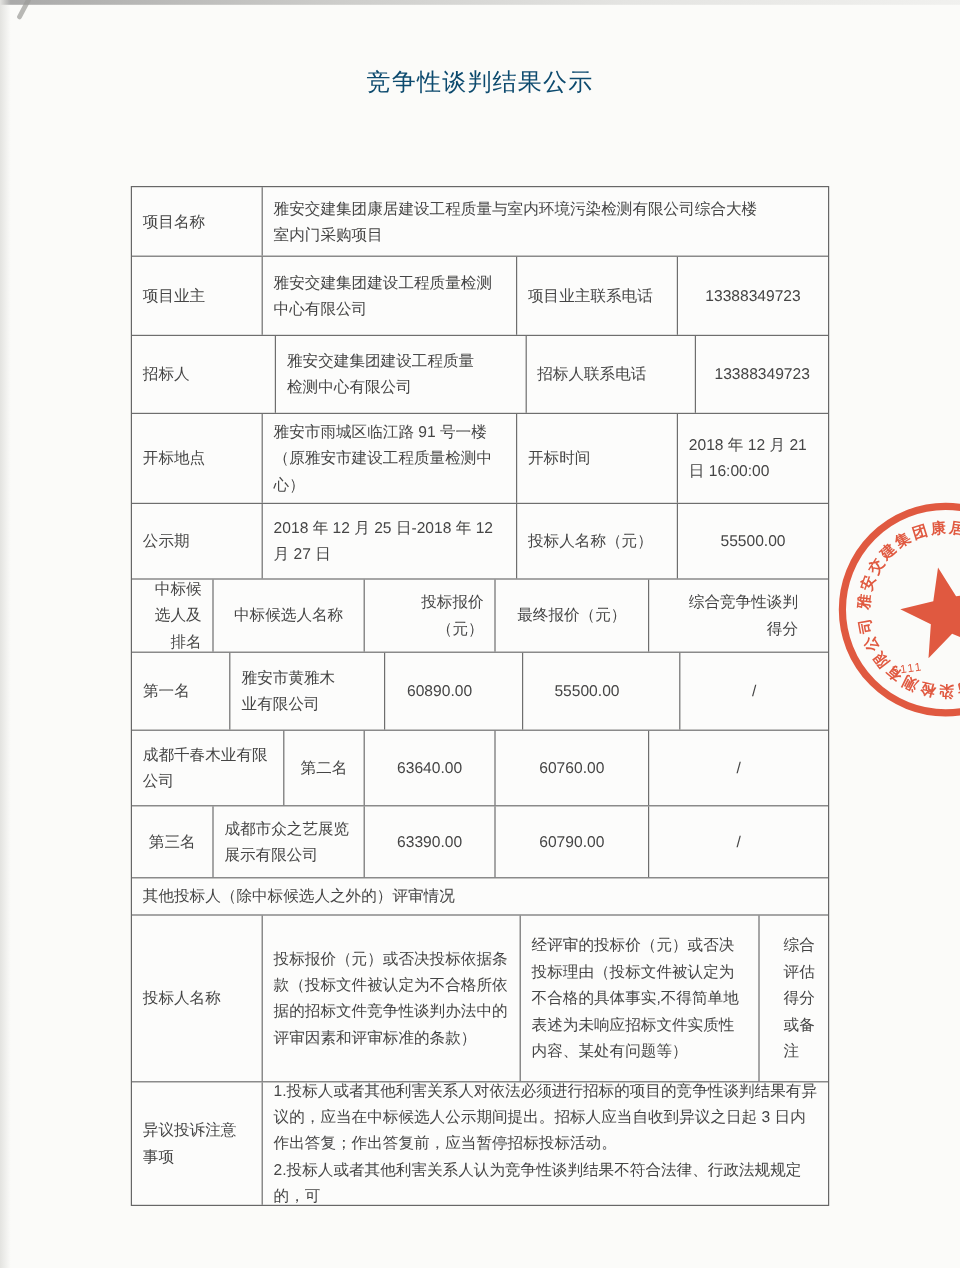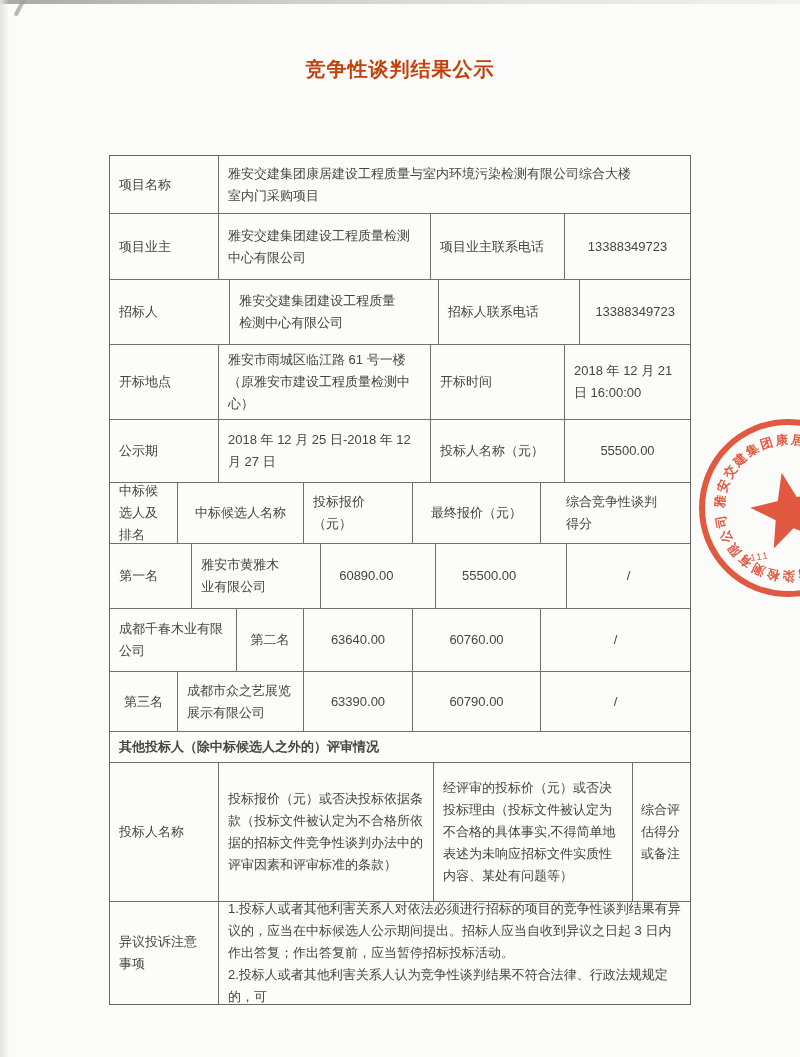--- a/index.html
+++ b/index.html
@@ -24,44 +24,44 @@
     background:#9b9b99;transform:rotate(28deg);opacity:.7;border-radius:2px;
   }
   
   .title-block{position:absolute;top:48px;left:0;width:100%;text-align:center;color:#2d2d2d;}
   .title-line{
     font-size:23px;font-weight:bold;line-height:37px;letter-spacing:1px;
     text-decoration:underline;text-decoration-thickness:2px;text-underline-offset:6px;
     text-decoration-color:#2f2f2f;
   }
   .subtitle{
-    font-size:20px;font-weight:bold;line-height:30px;letter-spacing:1px;margin-top:6px;
-    color:#c2410c;
+    font-size:20px;font-weight:normal;line-height:30px;letter-spacing:1px;margin-top:6px;
+    color:#0c4a6e;
   }
   
   .doc-table{
     position:absolute;left:109px;top:155px;width:582px;box-sizing:border-box;
     border:1px solid #676767;background:rgba(255,255,255,0.35);
   }
   .row{display:flex;border-top:1px solid #6e6e6e;}
   .row:first-child{border-top:none;}
   .cell{
     box-sizing:border-box;border-left:1px solid #6e6e6e;
     padding:5px 9px;font-size:13px;line-height:22px;color:#454545;
     display:flex;flex-direction:column;justify-content:center;overflow:hidden;
   }
   .cell:first-child{border-left:none;}
-  .tc{text-align:left;align-items:center;}
+  .tc{text-align:right;align-items:center;}
   .pr56{padding-right:56px;}
   .pad-lg{padding-left:25px;padding-right:25px;}
   
   .w108{width:108px;}.w472{width:472px;}.w212{width:212px;}.w134{width:134px;}.w126{width:126px;}
   .w67{width:67px;}.w126b{width:126px;}.w109{width:109px;}.w128{width:128px;}.w150{width:150px;}
-  .w215{width:215px;}.w199{width:199px;}.w58{width:58px;padding-left:8px;padding-right:8px;}
-  .w580{width:580px;font-weight:bold;}
+  .w215{width:215px;}.w199{width:199px;}.w58{width:58px;padding-left:20px;padding-right:8px;}
+  .w580{width:580px;}
   
   .h57{height:57px;}.h65{height:65px;}.h64{height:64px;gap:24px;}.h74{height:74px;}.h62{height:62px;}
   .h60{height:60px;}.h59{height:59px;}.h30{height:30px;}.h138{height:138px;}.h102{height:102px;}
   .para+.para{margin-top:0px;}
   
   .stamp{position:absolute;left:678px;top:412px;width:200px;height:196px;pointer-events:none;}
 </style>
 </head>
 <body>
 
@@ -89,21 +89,21 @@
 
   <div class="row h64">
     <div class="cell w108">招标人</div>
     <div class="cell w212">雅安交建集团建设工程质量检测中心有限公司</div>
     <div class="cell w134">招标人联系电话</div>
     <div class="cell w126 tc">13388349723</div>
   </div>
 
   <div class="row h74">
     <div class="cell w108">开标地点</div>
-    <div class="cell w212">雅安市雨城区临江路 61 号一楼（原雅安市建设工程质量检测中心）</div>
+    <div class="cell w212">雅安市雨城区临江路 91 号一楼（原雅安市建设工程质量检测中心）</div>
     <div class="cell w134">开标时间</div>
     <div class="cell w126">2018 年 12 月 21 日 16:00:00</div>
   </div>
 
   <div class="row h62">
     <div class="cell w108">公示期</div>
     <div class="cell w212">2018 年 12 月 25 日-2018 年 12 月 27 日</div>
     <div class="cell w134">投标人名称（元）</div>
     <div class="cell w126 tc">55500.00</div>
   </div>

